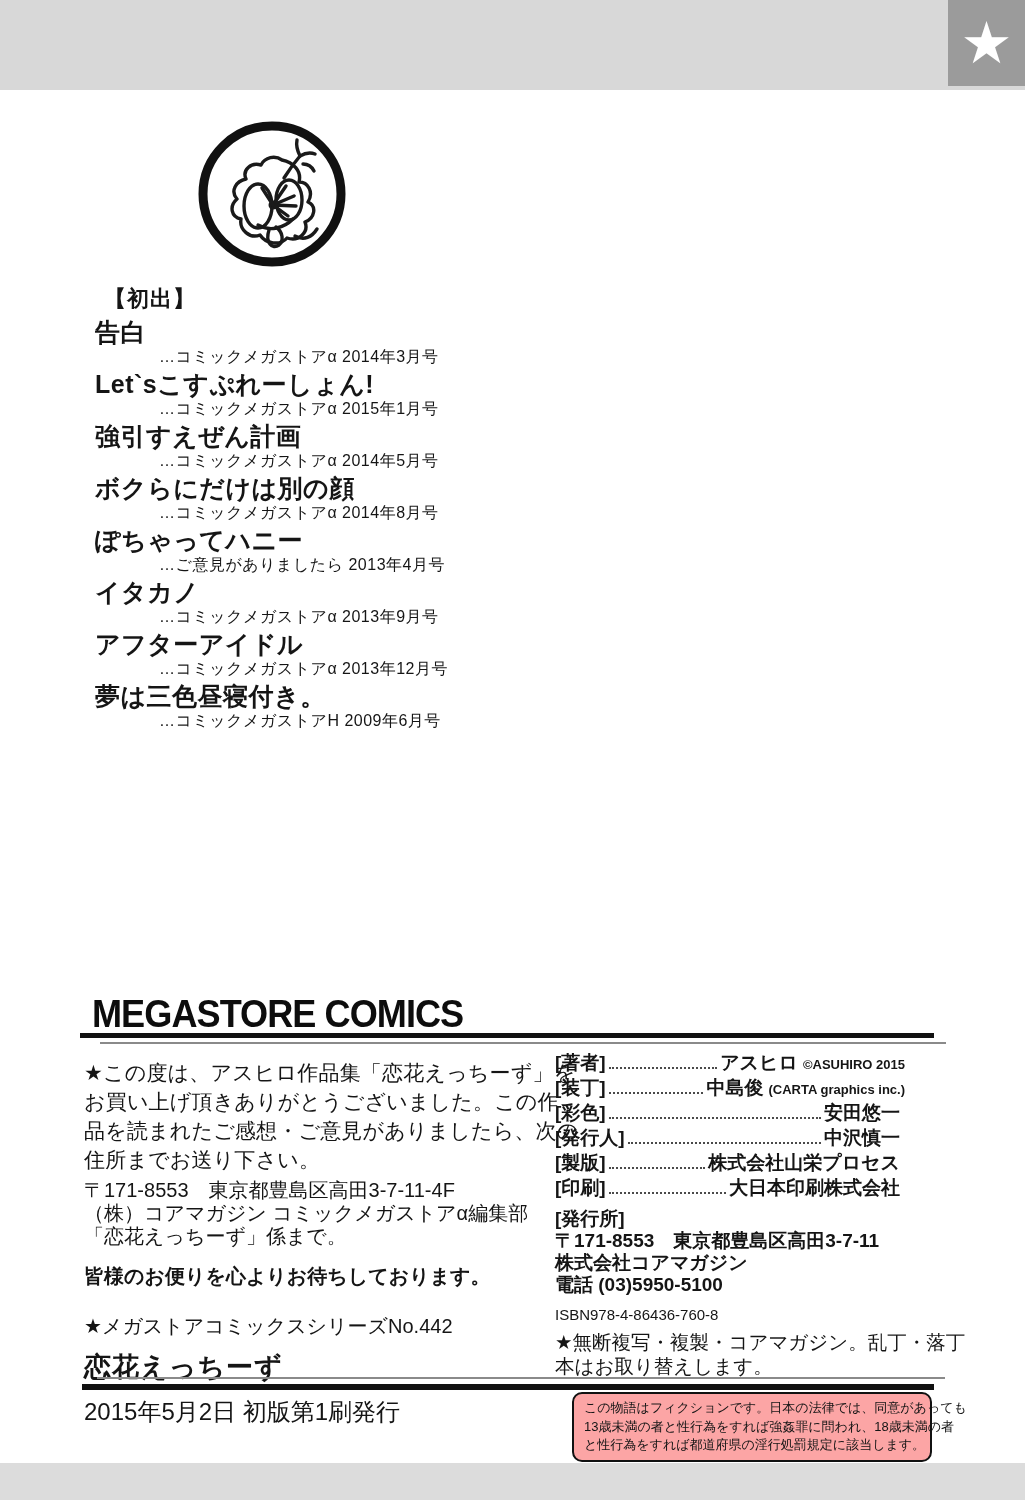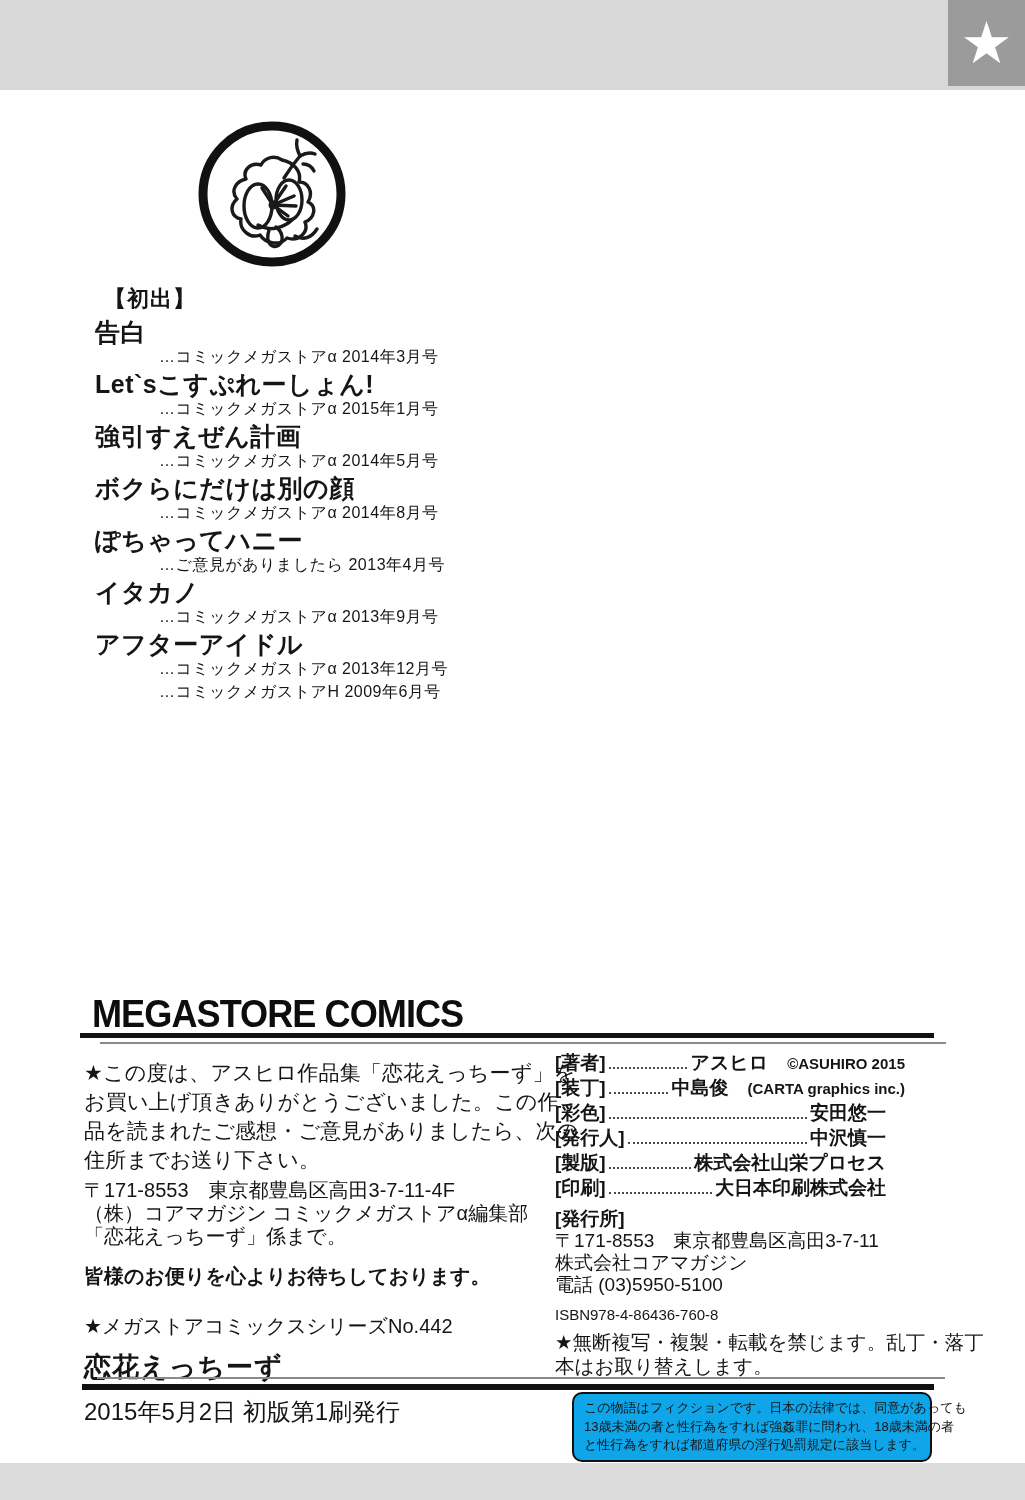--- a/index.html
+++ b/index.html
@@ -52,31 +52,31 @@
   .letters-note{margin-top:16px;font-size:20px;font-weight:700;line-height:24px;white-space:nowrap;}
   .series-line{margin-top:25px;font-size:20px;font-weight:500;white-space:nowrap;}
   .book-title{margin-top:9px;font-size:27px;font-weight:700;letter-spacing:1px;white-space:nowrap;}
   .print-date{margin-top:11px;font-size:24px;font-weight:500;white-space:nowrap;}
 
   .right-col{position:absolute;left:555px;top:1050px;width:350px;}
   .credit-row{display:flex;align-items:baseline;height:25px;font-size:19px;font-weight:600;}
   .credit-label{white-space:nowrap;}
   .dots{flex:1;border-bottom:2px dotted #4a4a4a;margin:0 3px 6px 3px;}
   .credit-value{white-space:nowrap;}
-  .credit-note{font-size:15px;font-weight:600;margin-left:19px;white-space:nowrap;}
+  .credit-note{font-size:13px;font-weight:600;margin-left:5px;white-space:nowrap;}
   .publisher-label{margin-top:6px;font-size:19px;font-weight:600;height:24px;}
-  .publisher-line{font-size:19px;font-weight:400;line-height:22px;white-space:nowrap;}
+  .publisher-line{font-size:19px;font-weight:700;line-height:22px;white-space:nowrap;}
   .isbn-line{margin-top:10px;font-size:15px;font-weight:500;}
   .rights{margin-top:7px;}
   .rights-line{font-size:19.5px;font-weight:500;line-height:24px;white-space:nowrap;}
 
   .disclaimer{
     position:absolute;left:572px;top:1392px;width:336px;
     border:2px solid #111;border-radius:10px;
-    padding:5px 10px;background:#0ea5e9;
+    padding:5px 10px;background:#fca5a5;
   }
   .disclaimer-line{font-size:13px;font-weight:500;line-height:18.5px;white-space:nowrap;}
 
   .bottom-bar{position:absolute;left:0;top:1463px;width:1025px;height:37px;background:#dcdcdc;}
 </style>
 </head>
 <body>
 
 <div class="page">
 
@@ -136,20 +136,21 @@
     </div>
     <div class="work">
       <div class="work-title">イタカノ</div>
       <div class="work-source">…コミックメガストアα 2013年9月号</div>
     </div>
     <div class="work">
       <div class="work-title">アフターアイドル</div>
       <div class="work-source">…コミックメガストアα 2013年12月号</div>
     </div>
     <div class="work">
+      <div class="work-title">夢は三色昼寝付き。</div>
       <div class="work-source">…コミックメガストアH 2009年6月号</div>
     </div>
   </div>
 
   <div class="brand">MEGASTORE COMICS</div>
   <div class="rule rule-top-thick"></div>
   <div class="rule rule-top-thin"></div>
 
   <div class="left-col">
     <div class="thanks-line">★この度は、アスヒロ作品集「恋花えっちーず」を</div>
@@ -206,21 +207,21 @@
     </div>
 
     <div class="publisher-label">[発行所]</div>
     <div class="publisher-line">〒171-8553　東京都豊島区高田3-7-11</div>
     <div class="publisher-line">株式会社コアマガジン</div>
     <div class="publisher-line">電話 (03)5950-5100</div>
 
     <div class="isbn-line">ISBN978-4-86436-760-8</div>
 
     <div class="rights">
-      <div class="rights-line">★無断複写・複製・転載を禁じます。乱丁・落丁</div>
+      <div class="rights-line">★無断複写・複製・コアマガジン。乱丁・落丁</div>
       <div class="rights-line">本はお取り替えします。</div>
     </div>
   </div>
 
   <div class="rule rule-bottom-thin"></div>
   <div class="rule rule-bottom-thick"></div>
 
   <div class="disclaimer">
     <div class="disclaimer-line">この物語はフィクションです。日本の法律では、同意があっても</div>
     <div class="disclaimer-line">13歳未満の者と性行為をすれば強姦罪に問われ、18歳未満の者</div>

